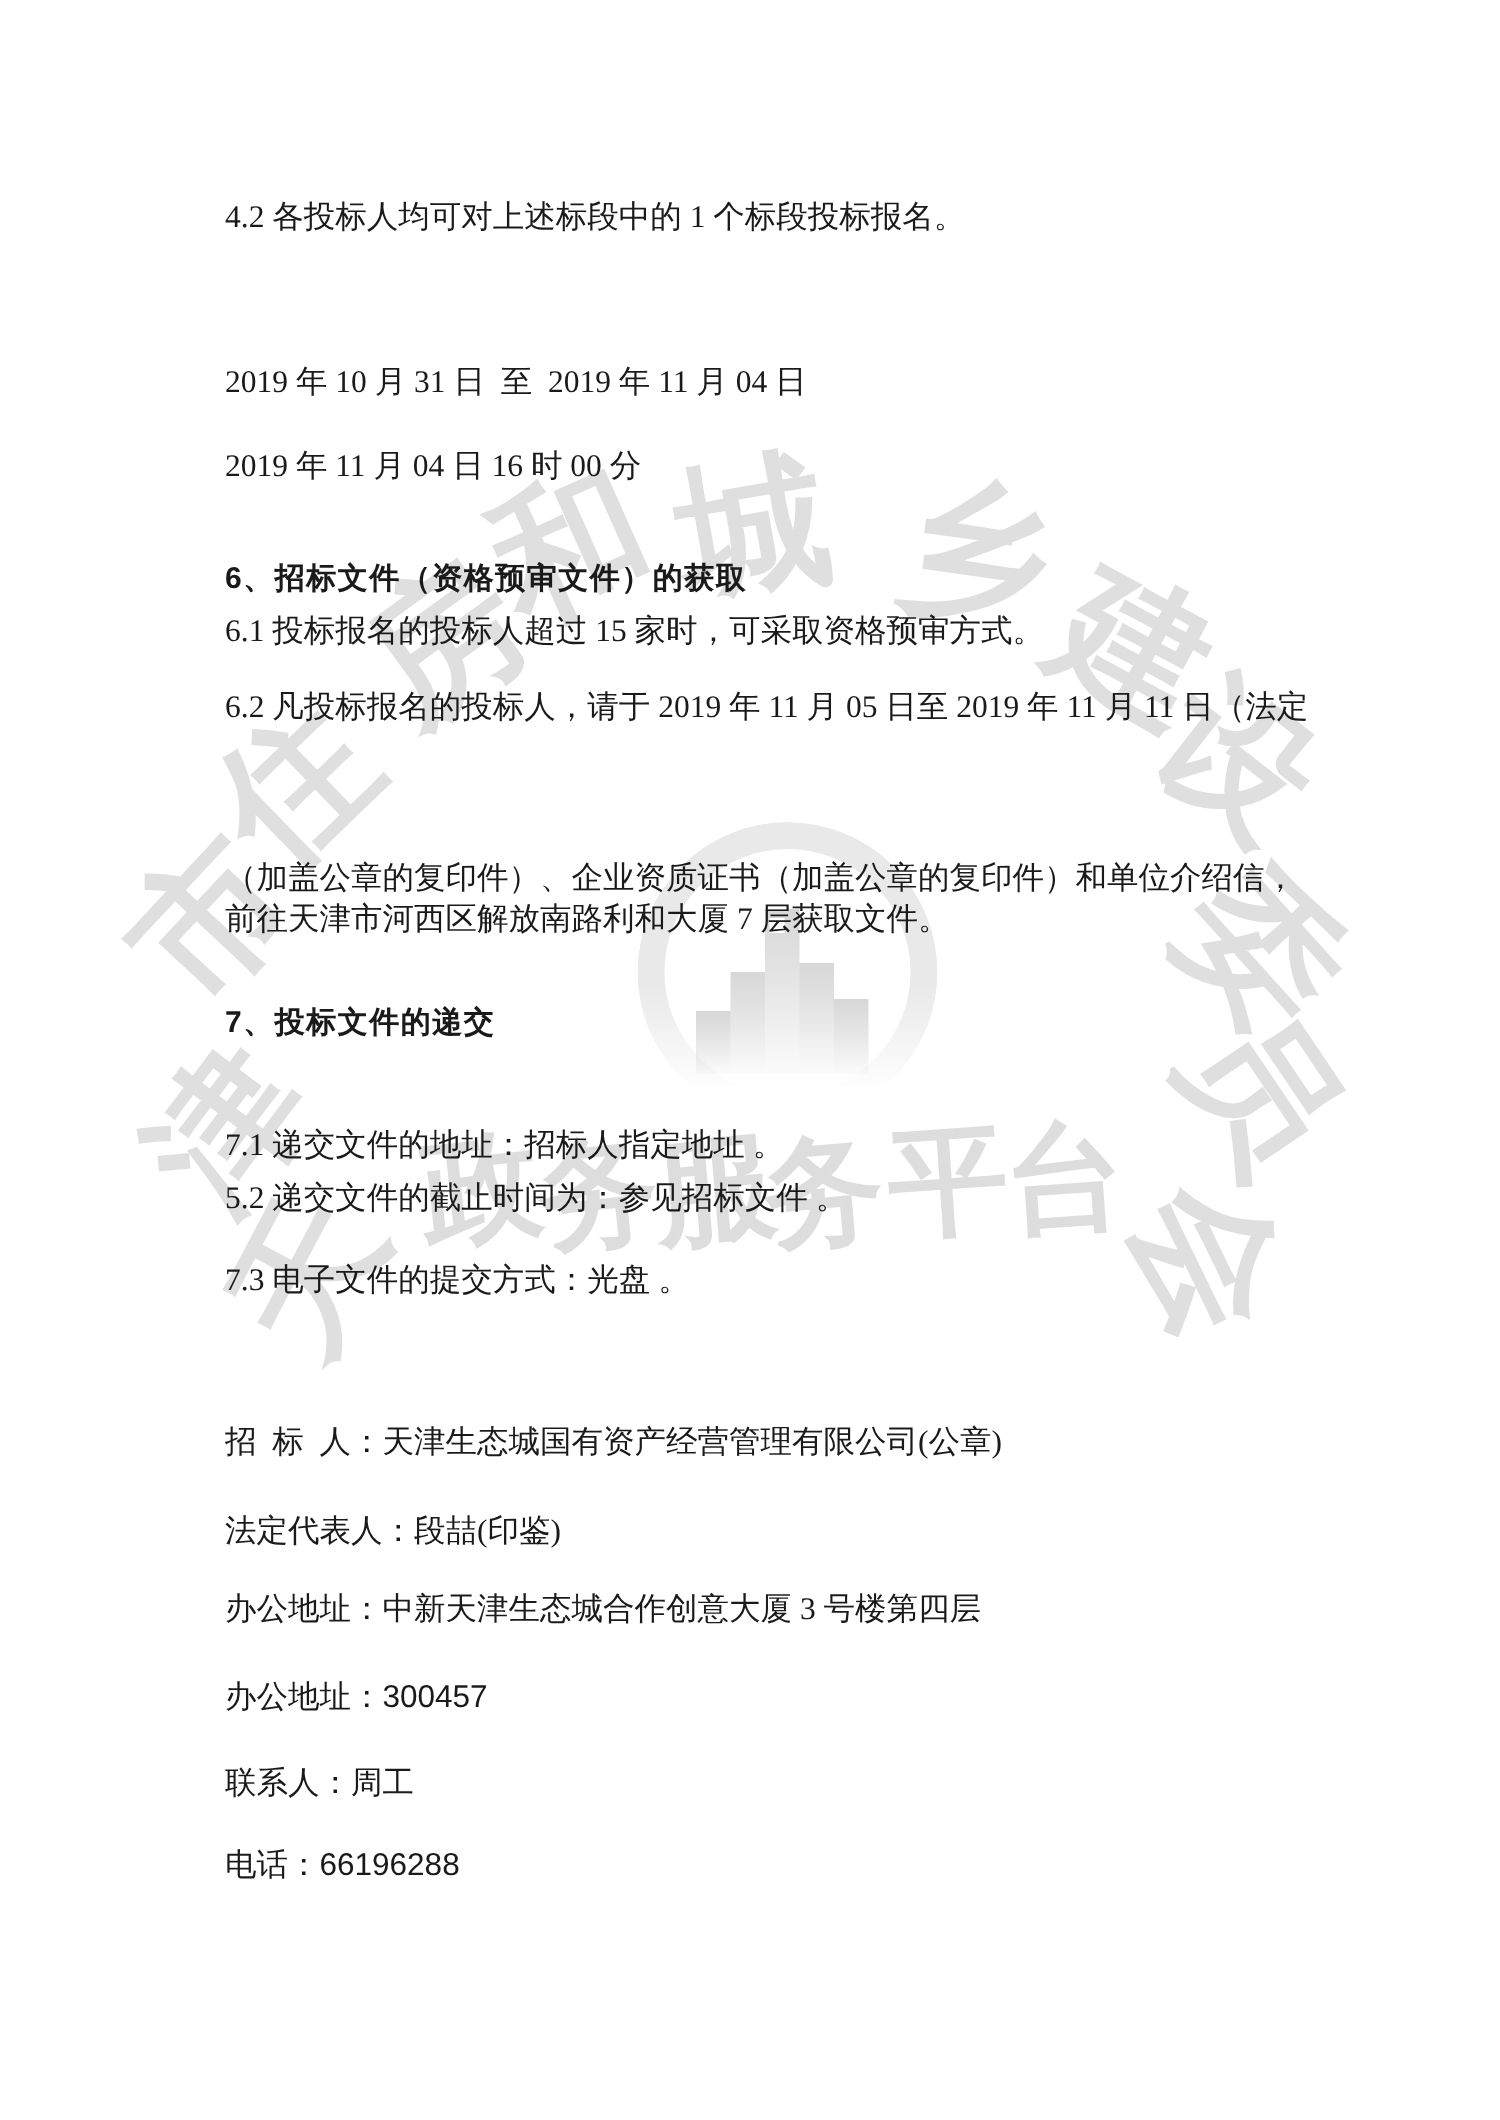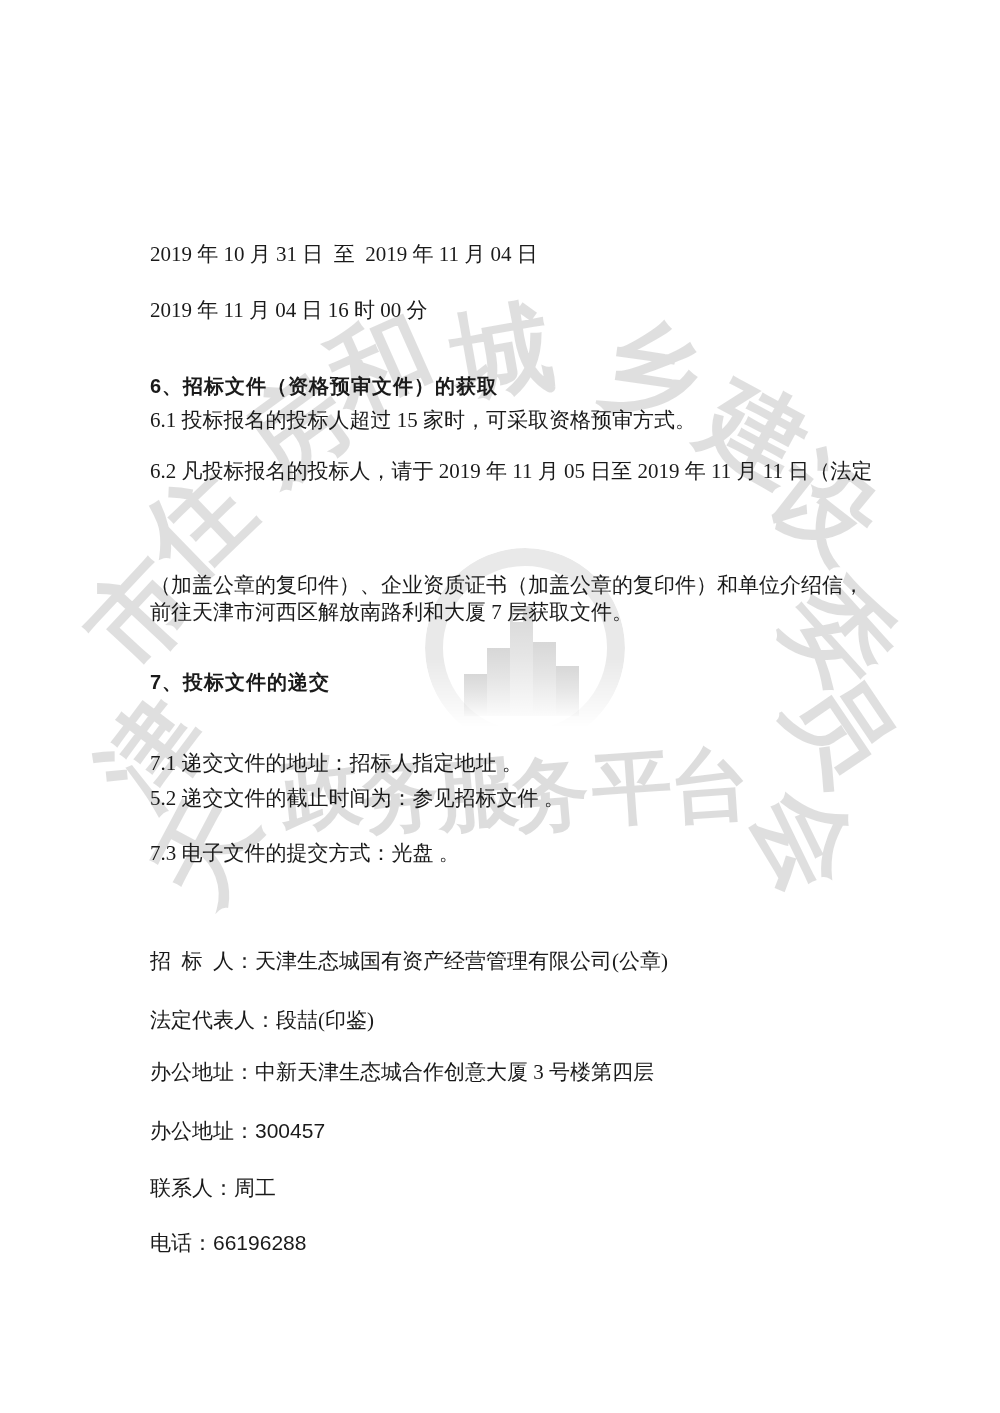--- a/index.html
+++ b/index.html
@@ -108,20 +108,21 @@
     <div id="wm-platform">
         <span class="wm-plat-char" style="left: 279px; top: 750px; transform: rotate(-6deg);">政</span>
         <span class="wm-plat-char" style="left: 357px; top: 754px; transform: rotate(-6deg);">务</span>
         <span class="wm-plat-char" style="left: 435px; top: 751px; transform: rotate(-5deg);">服</span>
         <span class="wm-plat-char" style="left: 507px; top: 753px; transform: rotate(-5deg);">务</span>
         <span class="wm-plat-char" style="left: 590px; top: 746px; transform: rotate(-4deg);">平</span>
         <span class="wm-plat-char" style="left: 668px; top: 744px; transform: rotate(-4deg);">台</span>
       </div>
   </div>
 
+  <div class="line" style="top:130px;">4.2 各投标人均可对上述标段中的 1 个标段投标报名。</div>
 
 
   <div class="line" style="top:240px;">2019 年 10 月 31 日  至  2019 年 11 月 04 日</div>
 
   <div class="line" style="top:296px;">2019 年 11 月 04 日 16 时 00 分</div>
 
   <div class="line heading" style="top:352px;margin-top:20px;">6、招标文件（资格预审文件）的获取</div>
 
   <div class="line" style="top:406px;">6.1 投标报名的投标人超过 15 家时，可采取资格预审方式。</div>
 

